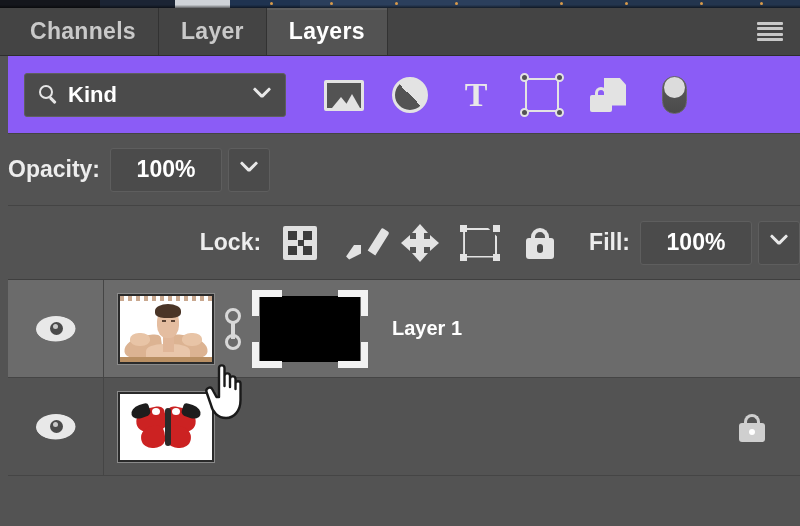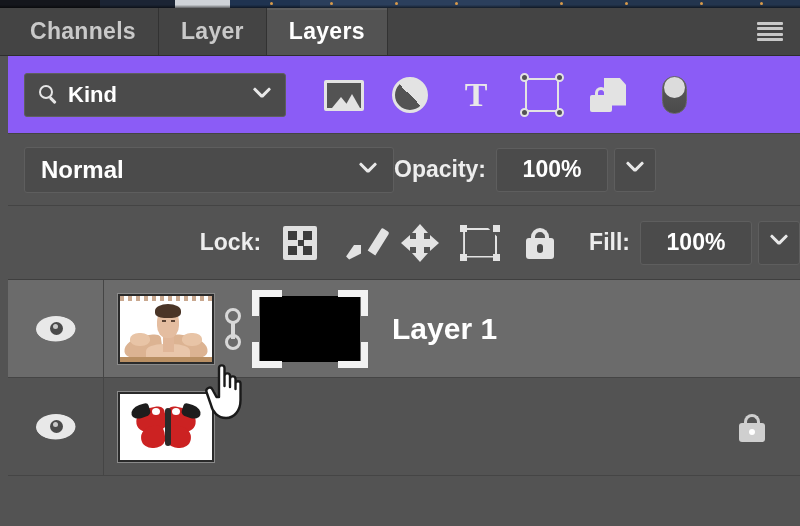--- a/index.html
+++ b/index.html
@@ -483,21 +483,21 @@
   .mask-wrap .brk.t2 { right: 0;  top: 0;   width: 30px; height: 7px; }
   .mask-wrap .brk.b  { left: 0;   bottom: 0;width: 30px; height: 7px; }
   .mask-wrap .brk.b2 { right: 0;  bottom: 0;width: 30px; height: 7px; }
   .mask-wrap .brk.l  { left: 0;   top: 0;   width: 7px;  height: 26px; }
   .mask-wrap .brk.l2 { left: 0;   bottom: 0;width: 7px;  height: 26px; }
   .mask-wrap .brk.r  { right: 0;  top: 0;   width: 7px;  height: 26px; }
   .mask-wrap .brk.r2 { right: 0;  bottom: 0;width: 7px;  height: 26px; }
 
   .layer-name {
     margin-left: 24px;
-    color: #ffffff; font-size: 30px; font-weight: bold;
+    color: #ffffff; font-size: 20px; font-weight: bold;
     white-space: nowrap;
   }
   .row-spacer { flex: 1; }
   .row-lock {
     width: 34px; height: 36px; margin-right: 30px; position: relative;
   }
   .row-lock .body {
     position: absolute; left: 3px; bottom: 3px; width: 26px; height: 19px;
     background: #cfcfcf; border-radius: 3px;
   }
@@ -592,26 +592,20 @@
       </div>
       <div class="ficon">
         <div class="ic-toggle">
           <div class="knob"></div>
         </div>
       </div>
     </div>
   </div>
 
   <div class="blend-row">
-    <div class="blend-select">
-      <div class="blend-label">Normal</div>
-      <div class="chev-wrap">
-        <div class="chev-thin"></div>
-      </div>
-    </div>
     <div class="opacity-label">Opacity:</div>
     <div class="num-field">100%</div>
     <div class="num-stepper">
       <div class="chev-thin"></div>
     </div>
   </div>
 
   <div class="lock-row">
     <div class="lock-label">Lock:</div>
     <div class="lock-icons">

